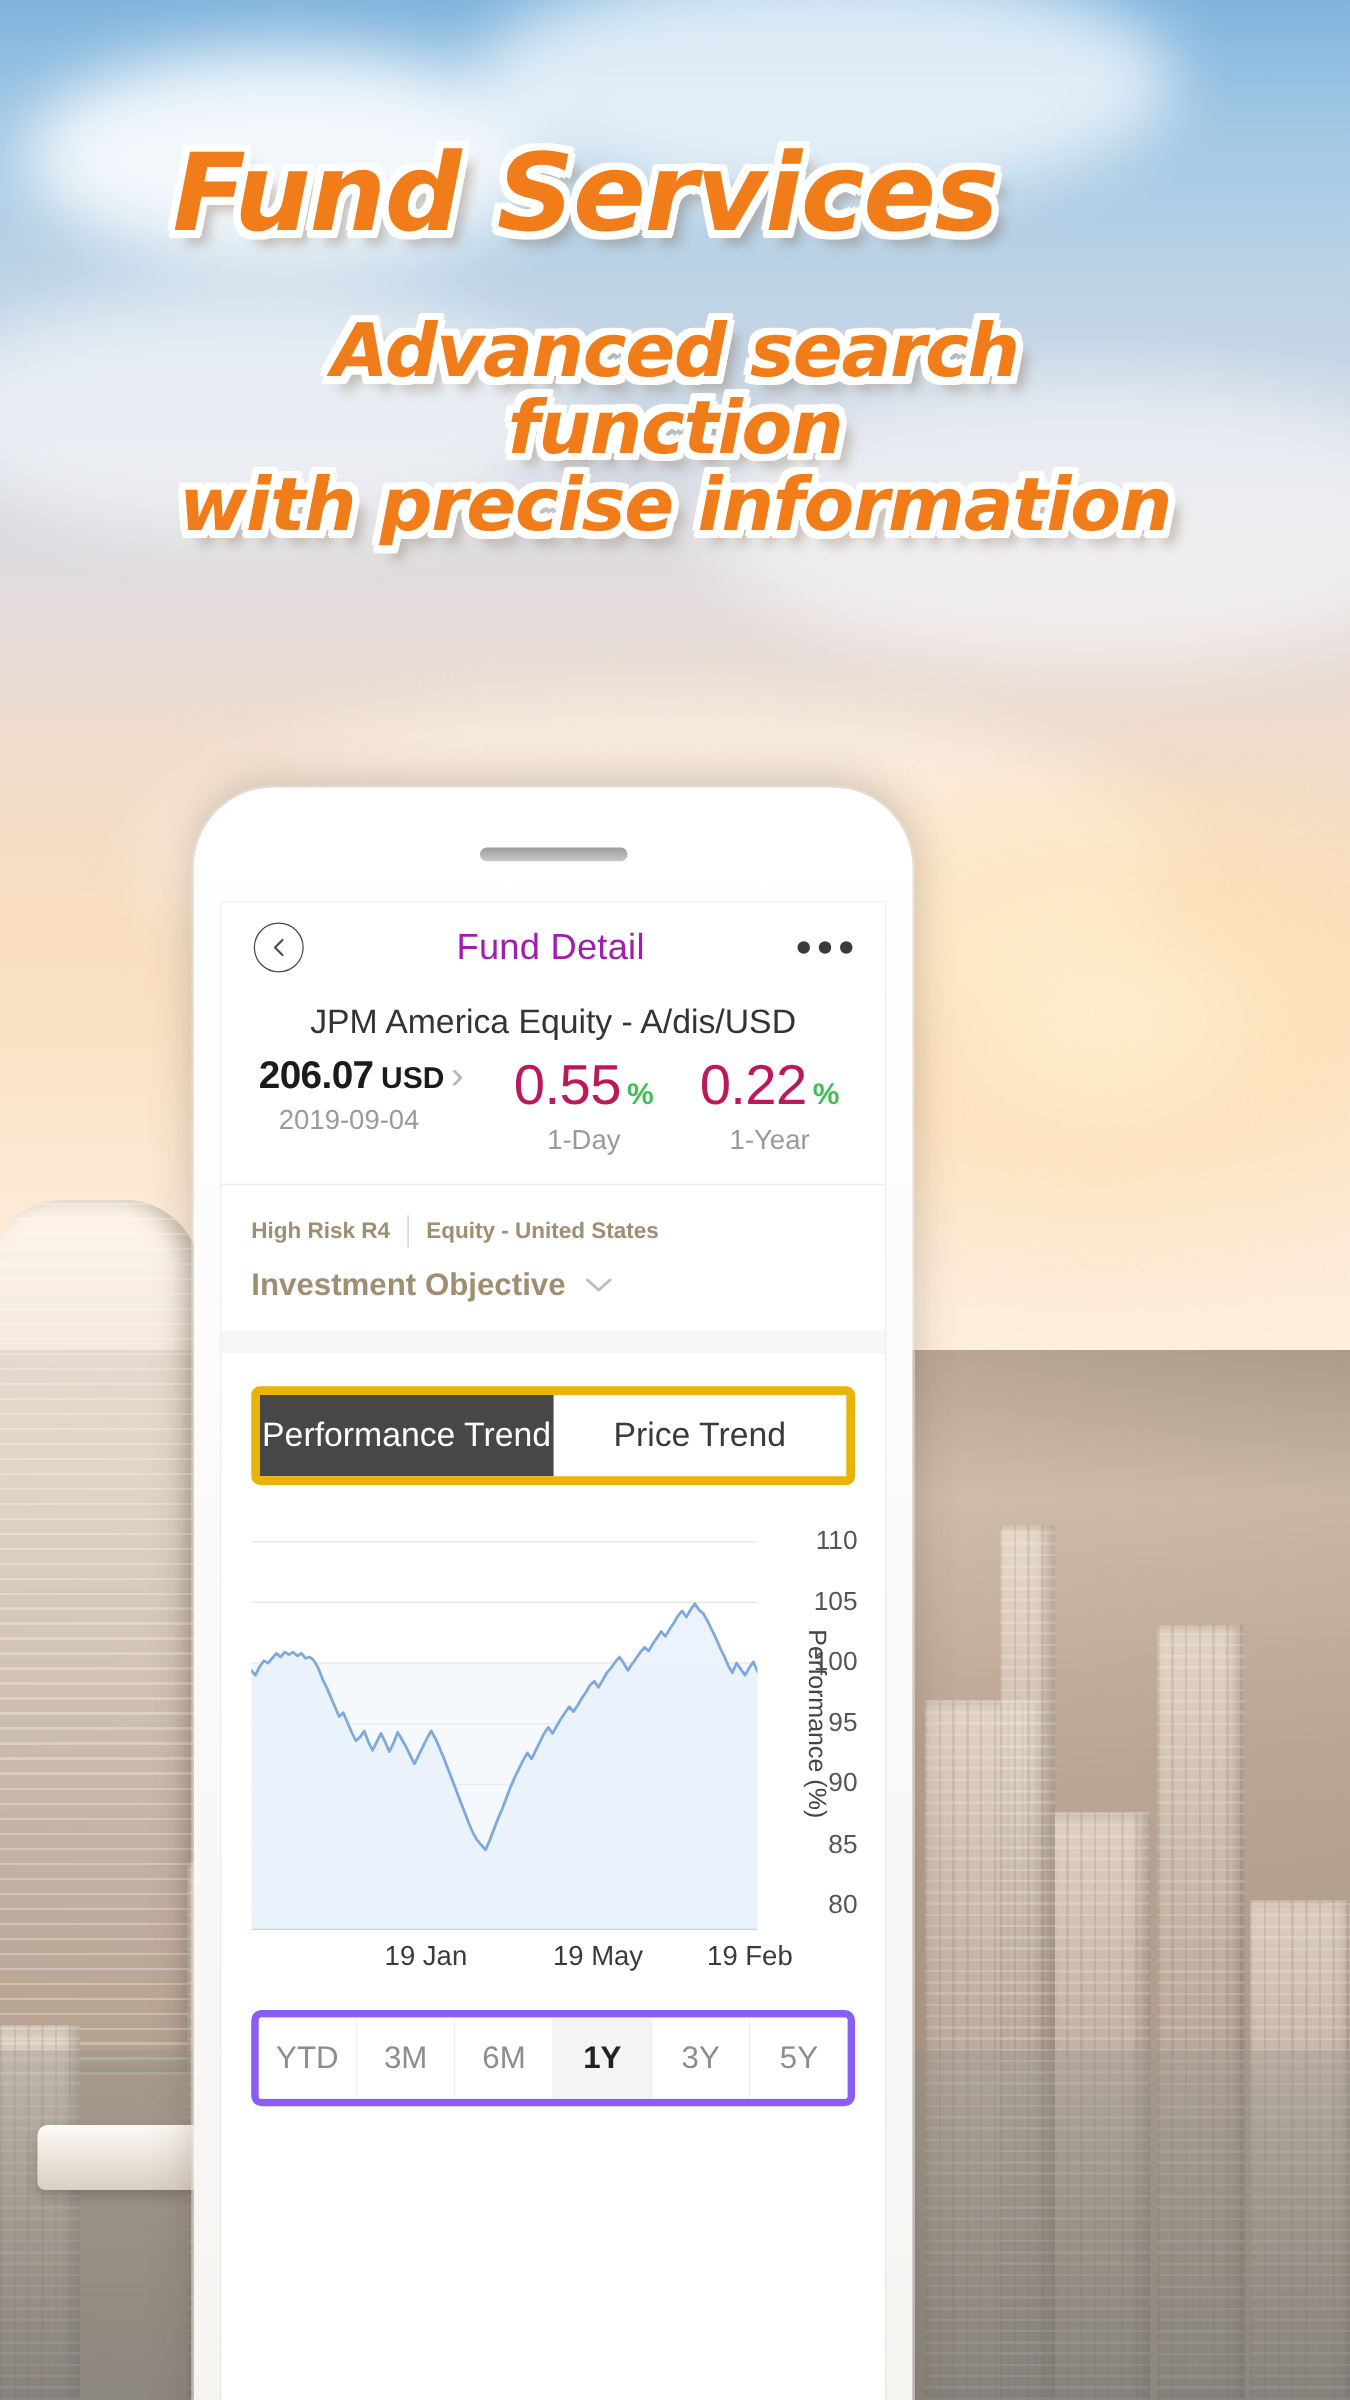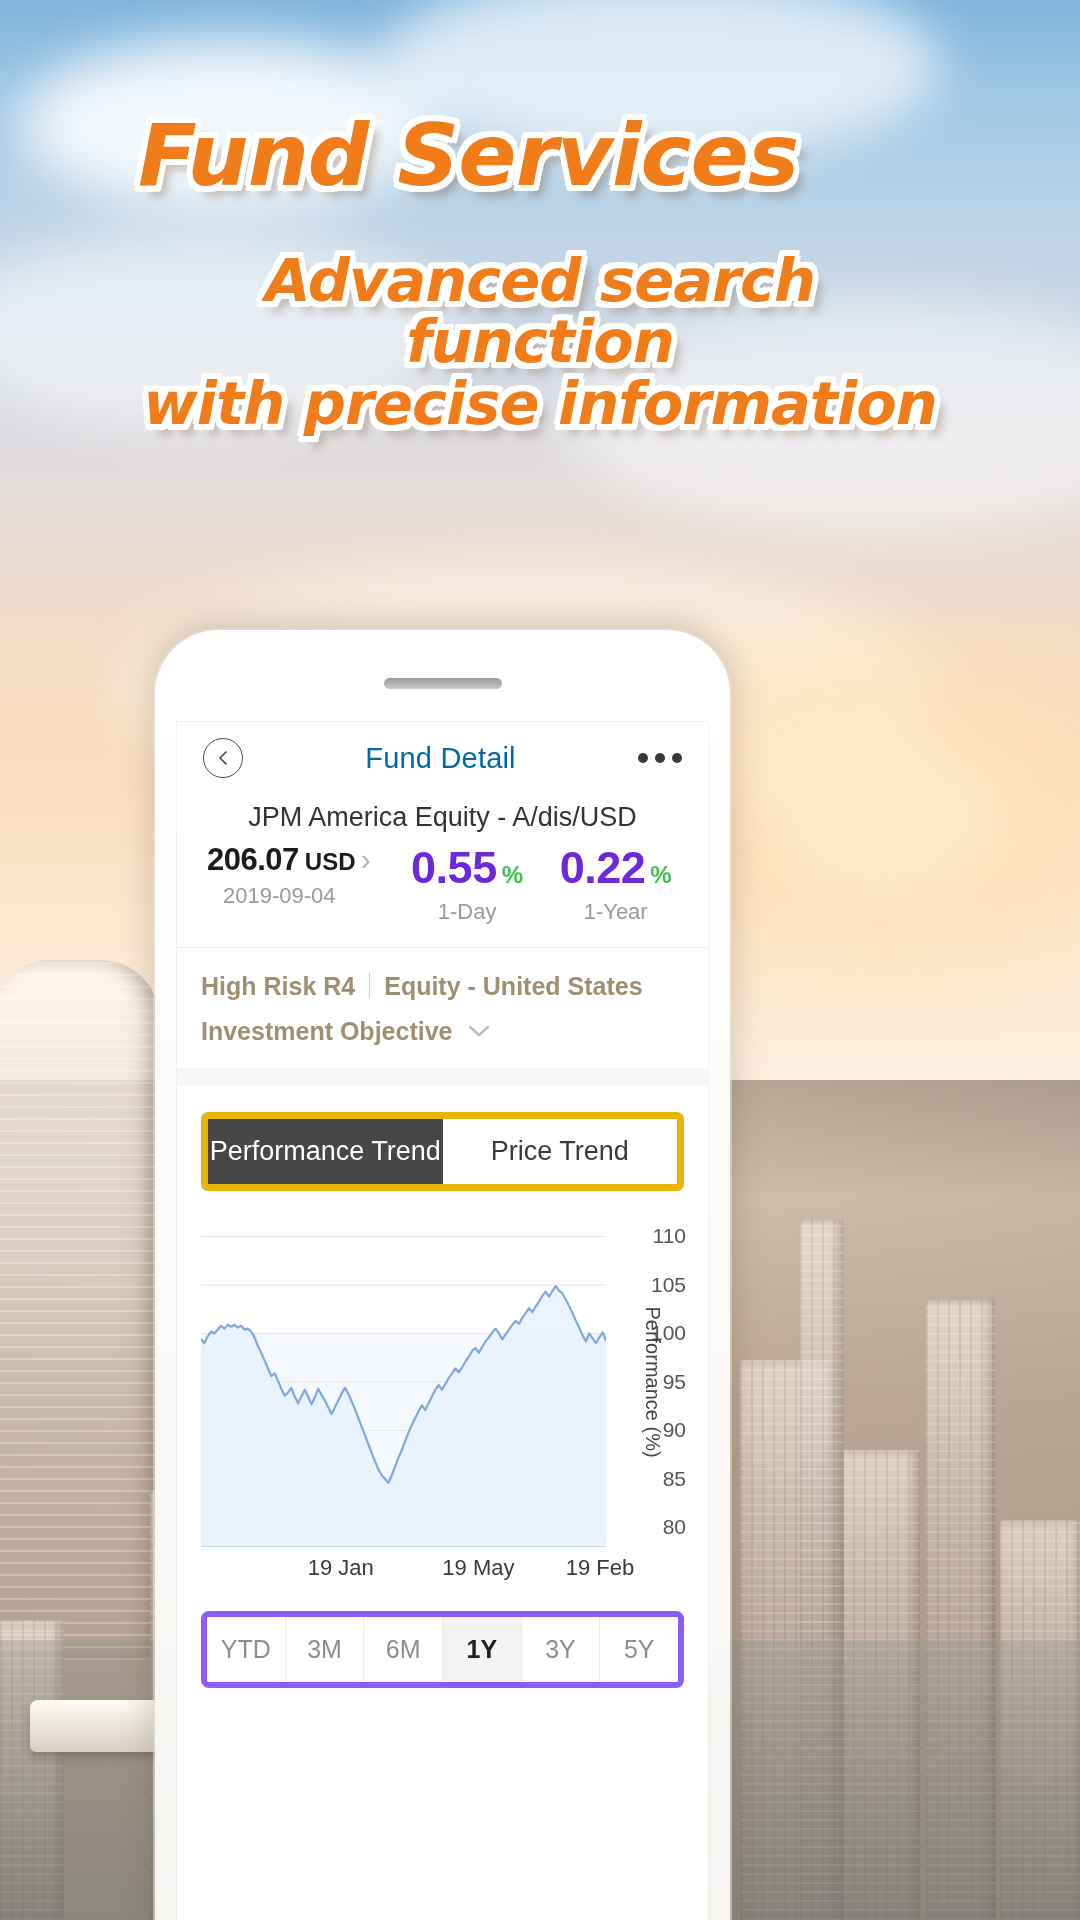--- a/index.html
+++ b/index.html
@@ -101,42 +101,42 @@
   #screen{
     position:absolute;left:22px;top:92px;width:531px;height:1248px;
     background:#ffffff;overflow:hidden;
     box-shadow:0 0 0 1px rgba(0,0,0,.05);
   }
 
   
   .navbar{height:72px;display:flex;align-items:center;padding:0 26px;box-sizing:border-box;}
   .backbtn{width:38px;height:38px;border-radius:50%;border:1.6px solid #4a4a4a;
            display:flex;align-items:center;justify-content:center;flex:0 0 auto;}
-  .navtitle{flex:1;text-align:center;font-size:29px;color:#0369a1;letter-spacing:.2px;}
+  .navtitle{flex:1;text-align:center;font-size:29px;color:#a21caf;letter-spacing:.2px;}
   .dots{flex:0 0 auto;display:flex;gap:7px;}
   .dots i{width:10px;height:10px;border-radius:50%;background:#3a3a3a;display:block;}
 
   
   .fundname{text-align:center;font-size:27px;color:#333;line-height:1.32;padding:6px 20px 0;}
   .fundcode{text-align:center;font-size:27px;color:#333;line-height:1.32;padding-bottom:10px;}
 
   .pricerow{display:flex;align-items:flex-start;padding:6px 18px 22px;box-sizing:border-box;}
   .pcell{flex:1;text-align:center;}
   .pcell.left{flex:1.25;text-align:left;padding-left:12px;}
   .bignum{font-size:31px;font-weight:bold;color:#1b1b1b;letter-spacing:-.5px;}
   .ccy{font-size:24px;font-weight:bold;color:#1b1b1b;margin-left:6px;}
   .chev{color:#b6b6b6;font-size:31px;margin-left:5px;font-weight:300;}
   .sublab{font-size:22px;color:#9a9a9a;margin-top:5px;}
   .pcell.left .sublab{padding-left:16px;}
-  .gnum{font-size:45px;font-weight:bold;color:#6d28d9;letter-spacing:-.5px;}
+  .gnum{font-size:45px;font-weight:normal;color:#be185d;letter-spacing:-.5px;}
   .gpct{font-size:24px;color:#3fc152;font-weight:bold;margin-left:5px;}
 
   .divider{height:1px;background:#ececec;margin:0;}
 
-  .riskrow{padding:24px 24px 0;font-size:25px;font-weight:bold;color:#a08e72;display:flex;align-items:center;gap:14px;}
+  .riskrow{padding:24px 24px 0;font-size:18px;font-weight:bold;color:#a08e72;display:flex;align-items:center;gap:14px;}
   .vline{width:1px;height:26px;background:#d5cbbb;}
   .objrow{padding:16px 24px 22px;font-size:25px;font-weight:bold;color:#a08e72;display:flex;align-items:center;gap:14px;}
 
   .graygap{height:18px;background:#f6f6f6;}
 
   
   .tabs{display:flex;margin:26px 24px 0;border:7px solid #eab308;border-radius:7px;overflow:hidden;}
   .tab{flex:1;text-align:center;font-size:27px;padding:17px 0;color:#3a3a3a;background:#fff;}
   .tab.active{background:#474747;color:#fff;}
 

